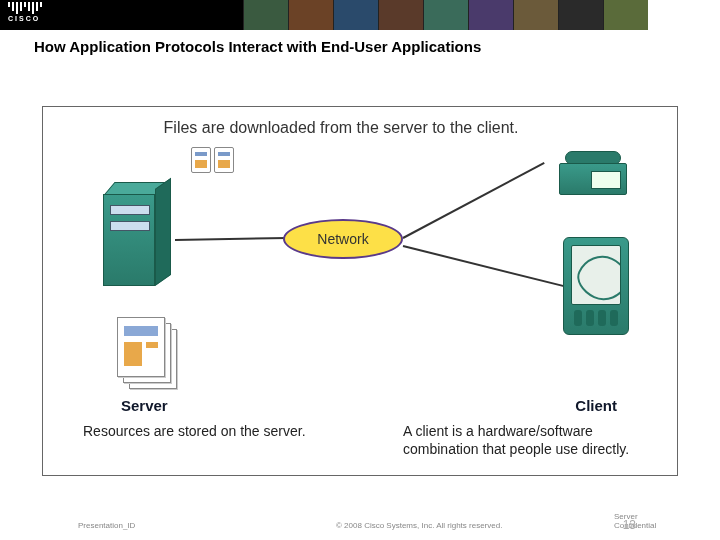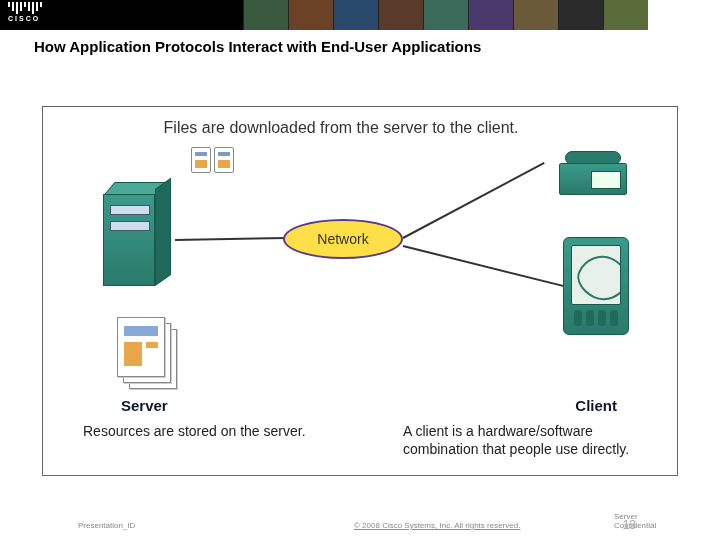--- a/index.html
+++ b/index.html
@@ -74,21 +74,21 @@
   .page .row2{position:absolute; left:6px; right:6px; top:24px; width:18px; height:24px; background:#e8a84a;}
   .page .row3{position:absolute; left:28px; right:6px; top:24px; height:6px; background:#e8a84a;}
 
   .label { position:absolute; font-weight:bold; font-size:15px; color:#0f172a;}
   .caption { position:absolute; font-size:14px; color:#222; line-height:1.25;}
 
   
   .footer { position:absolute; left:0; bottom:0; width:100%; height:30px; }
   .footer span { position:absolute; font-size:8px; color:#888; bottom:10px;margin-left:44px;}
   .footer .pid  { left:34px; }
-  .footer .copy { left:310px;text-decoration:underline; }
+  .footer .copy { left:292px; }
   .footer .conf { left:570px; }
   .footer .num  { right:12px; font-size:12px; color:#aaa; bottom:8px;}
 </style>
 </head>
 <body>
 
 <div class="slide">
 
   <div class="topbar">
     <div class="cisco-logo">

